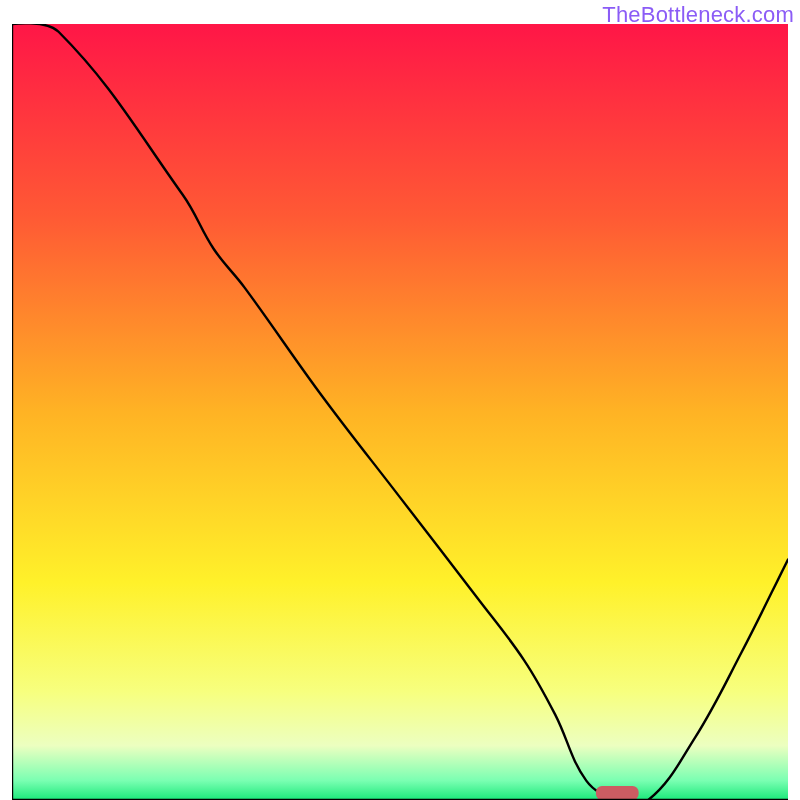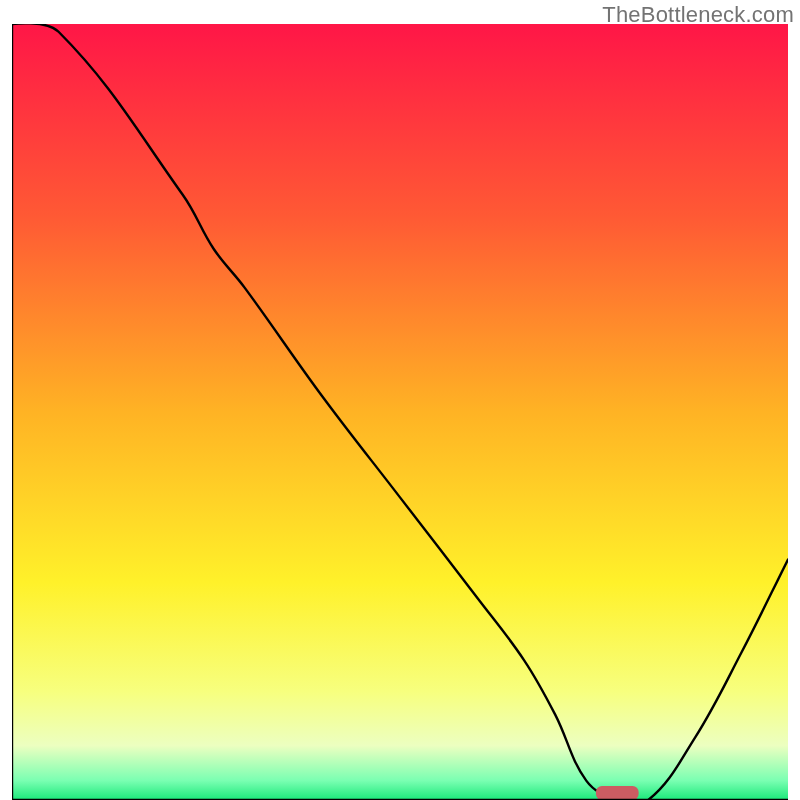--- a/index.html
+++ b/index.html
@@ -13,21 +13,21 @@
   }
   .stage {
     position: relative;
     width: 800px;
     height: 800px;
   }
   .watermark {
     position: absolute;
     top: 2px;
     right: 6px;
-    color: #737373;
+    color: #8b5cf6;
     font-size: 22px;
     font-weight: 500;
     letter-spacing: 0.2px;
     z-index: 10;
   }
   .plot {
     position: absolute;
     left: 12px;
     top: 24px;
     width: 776px;

